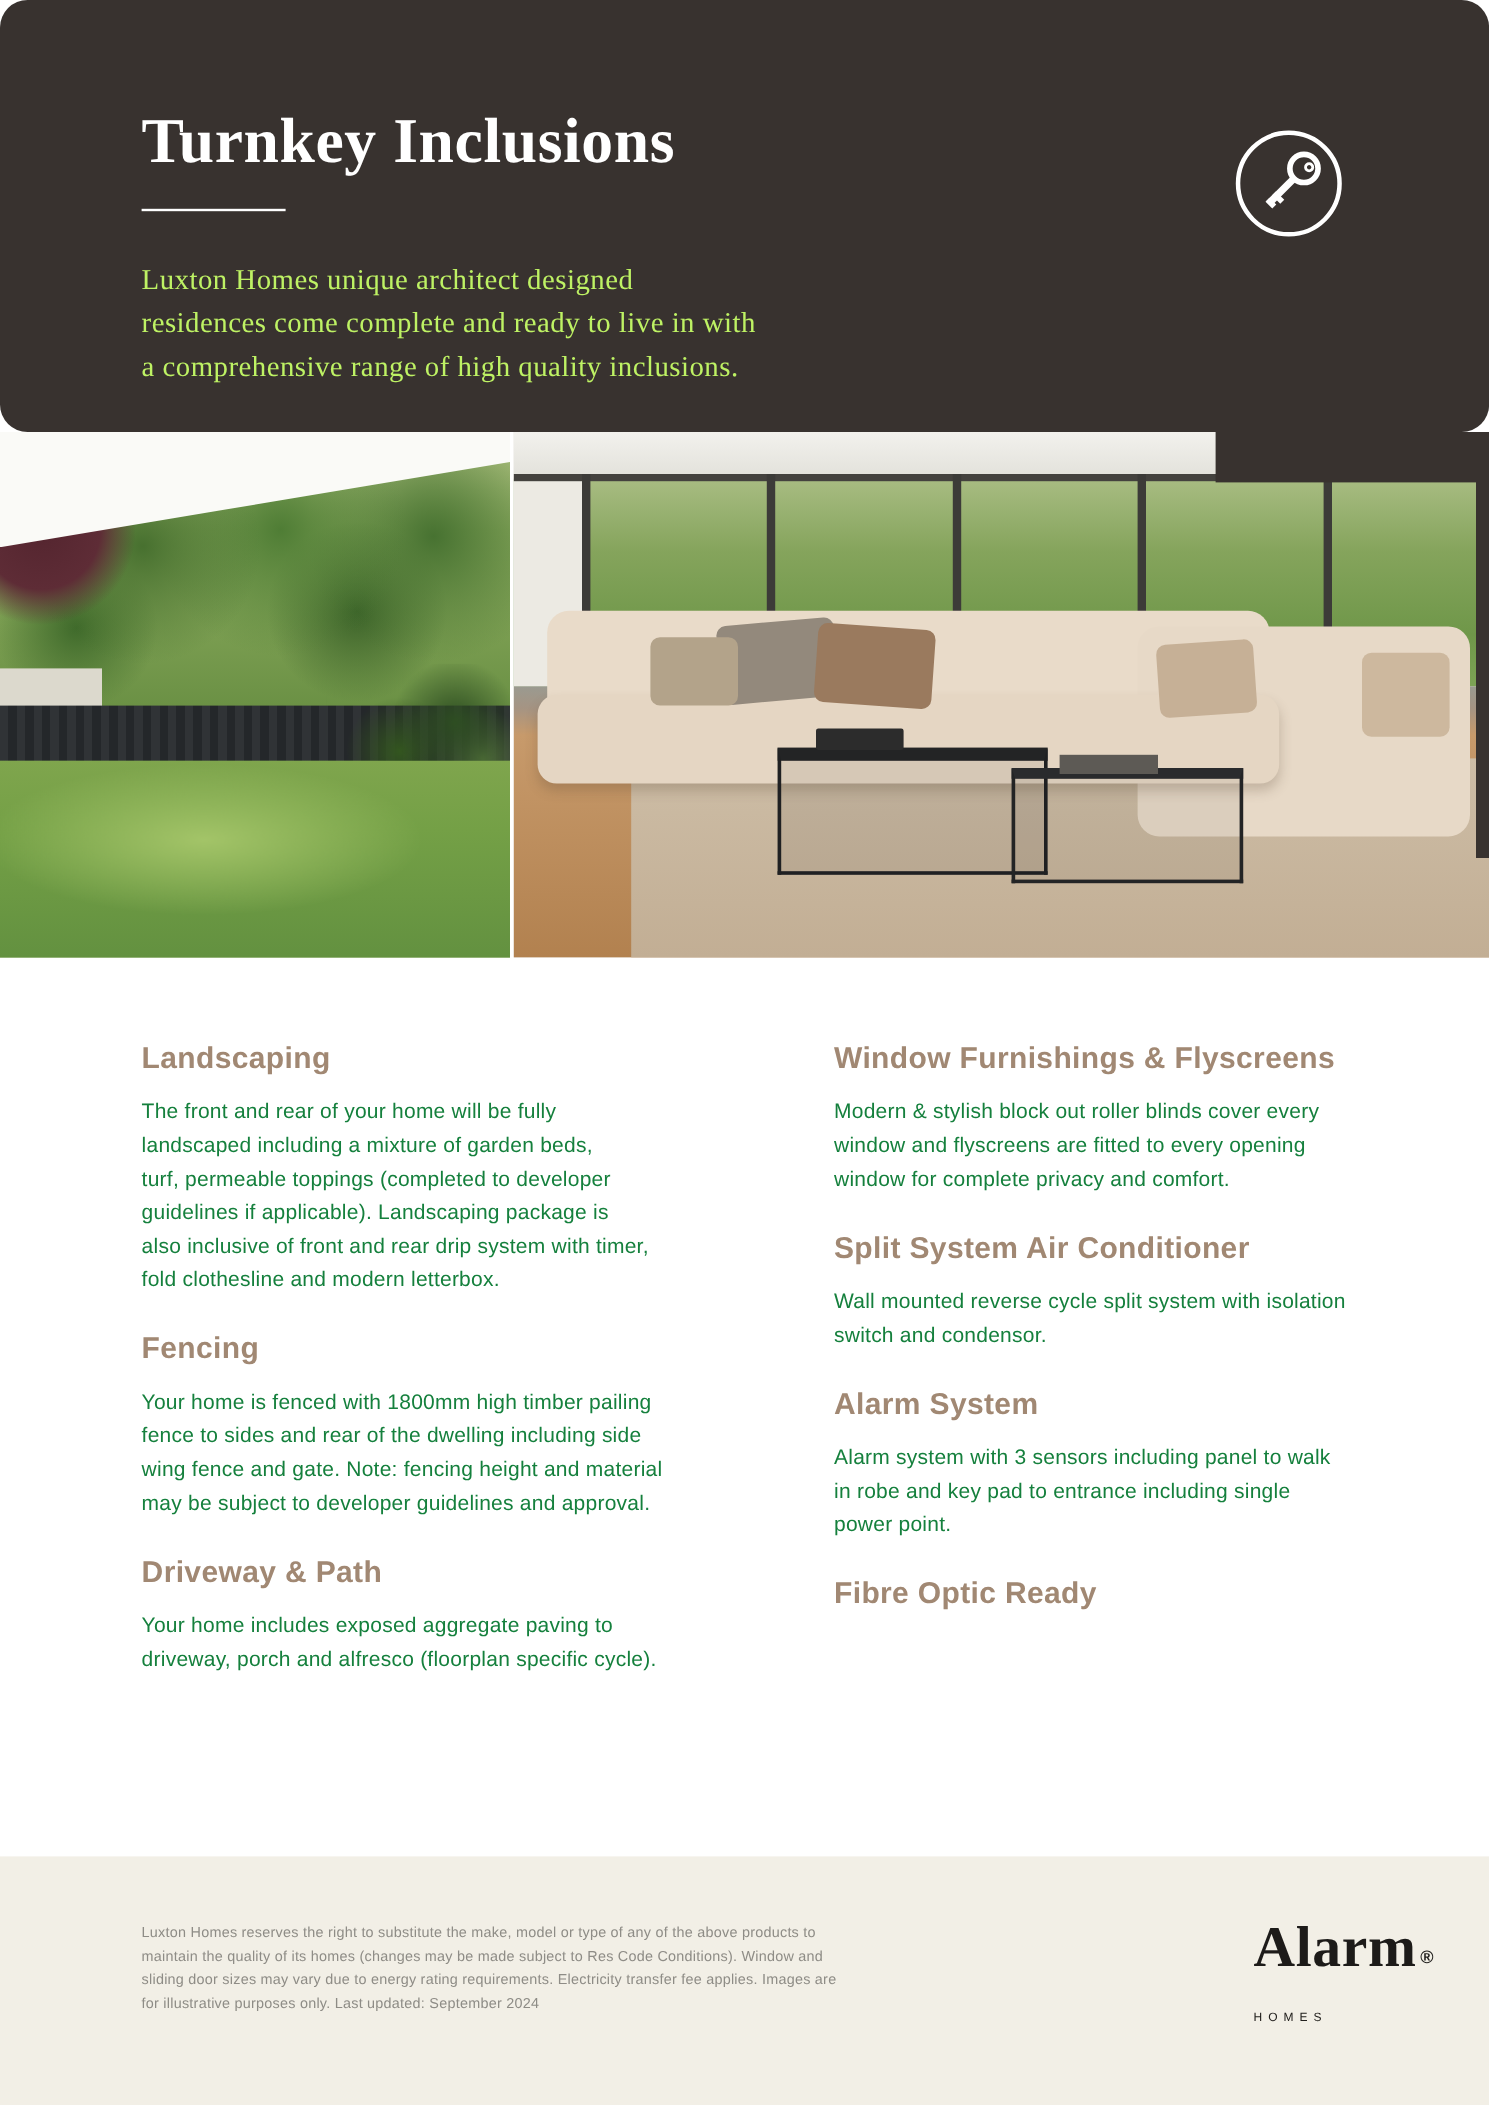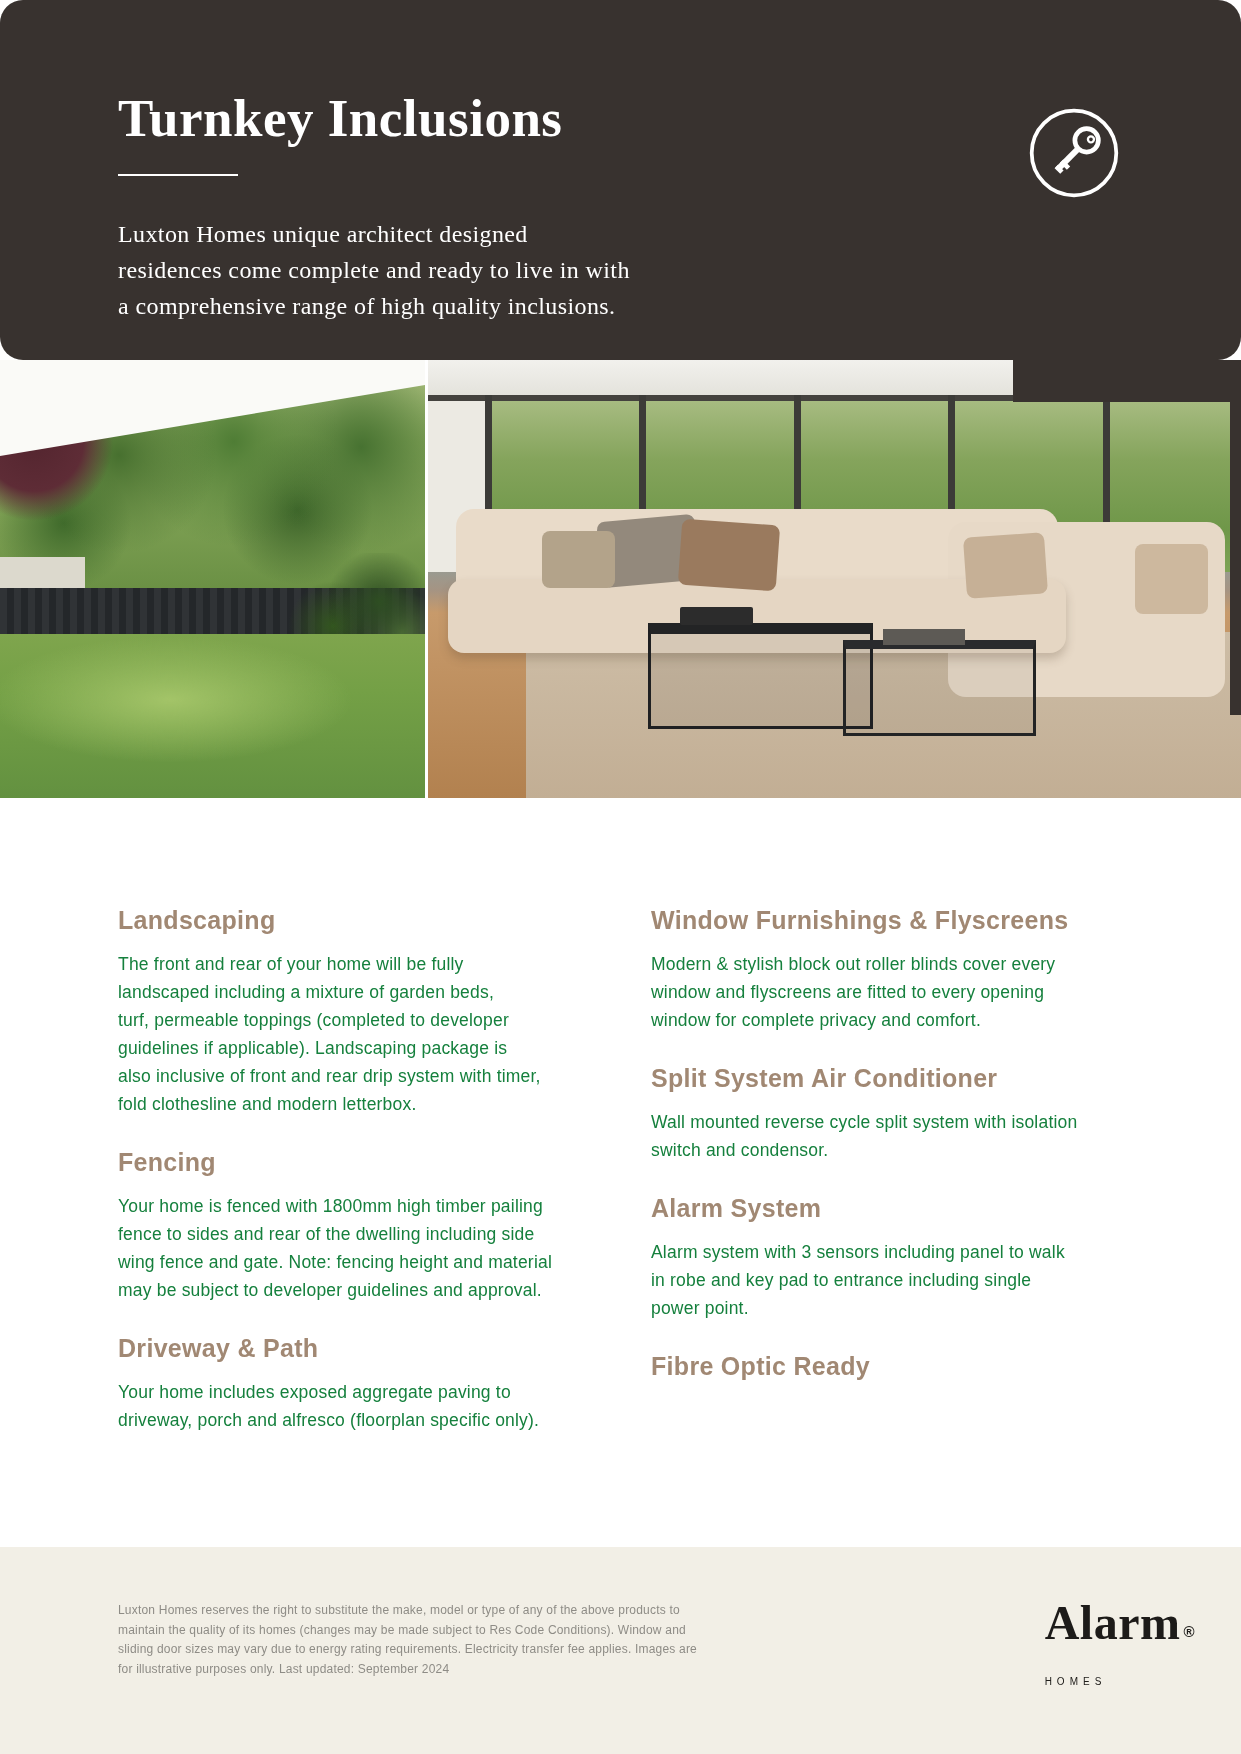--- a/index.html
+++ b/index.html
@@ -34,21 +34,21 @@
   .hdr .rule{
     width:120px;height:2px;background:#ffffff;
     margin-top:26px;
   }
   .hdr .intro{
     margin-top:40px;
     font-family:"Liberation Serif", serif;
     font-size:24px;
     line-height:36px;
     letter-spacing:0.4px;
-    color:#ffffff;
+    color:#bef264;
     white-space:pre;
   }
   .keybadge{
     position:absolute;top:106px;right:120px;
     width:94px;height:94px;
   }
 
   
   .photos{height:438px;flex:0 0 438px;display:flex;background:#fff;}
   .photo{position:relative;overflow:hidden;height:100%;}
@@ -101,21 +101,21 @@
   .pl4{left:66%;top:40%;width:10%;height:14%;background:#c6b096;border-radius:8px;transform:rotate(-4deg);}
   .pl5{left:87%;top:42%;width:9%;height:16%;background:#cdb89e;border-radius:8px;}
   .l-table1{left:27%;top:60%;width:27%;height:21%;border:3px solid #1f2022;border-top:11px solid #232425;background:rgba(40,40,40,.08);}
   .l-table2{left:51%;top:64%;width:23%;height:19%;border:3px solid #232425;border-top:9px solid #2a2b2d;background:rgba(40,40,40,.06);}
   .l-tray{left:31%;top:56.5%;width:9%;height:4%;background:#2c2c2c;border-radius:2px;}
   .l-tray2{left:56%;top:61.5%;width:10%;height:3.5%;background:#5d5a55;}
   .l-darkcorner{right:0;top:0;width:28%;height:9.5%;background:#38322f;}
   .l-strip{right:0;top:0;width:11px;height:81%;background:#38322f;}
 
   
-  .content{flex:1;box-sizing:border-box;padding:106px 0 0 118px;display:flex;background:#fff;}
+  .content{flex:1;box-sizing:border-box;padding:68px 0 0 118px;display:flex;background:#fff;gap:44px;}
   .col-left{width:478px;flex:0 0 478px;margin-right:55px;}
   .col-right{width:500px;flex:0 0 500px;}
   .sec{margin-bottom:28px;}
   .sec h3{
     margin:0 0 14px 0;
     font-size:25px;line-height:32px;
     font-weight:700;
     letter-spacing:0.3px;
     color:#a18873;
   }
@@ -234,21 +234,21 @@
       <section class="sec">
         <h3>Fencing</h3>
         <p>Your home is fenced with 1800mm high timber pailing
 fence to sides and rear of the dwelling including side
 wing fence and gate. Note: fencing height and material
 may be subject to developer guidelines and approval.</p>
       </section>
       <section class="sec">
         <h3>Driveway &amp; Path</h3>
         <p>Your home includes exposed aggregate paving to
-driveway, porch and alfresco (floorplan specific only).</p>
+driveway, porch and alfresco (floorplan specific cycle).</p>
       </section>
     </div>
     <div class="col-right">
       <section class="sec">
         <h3>Window Furnishings &amp; Flyscreens</h3>
         <p>Modern &amp; stylish block out roller blinds cover every
 window and flyscreens are fitted to every opening
 window for complete privacy and comfort.</p>
       </section>
       <section class="sec">

